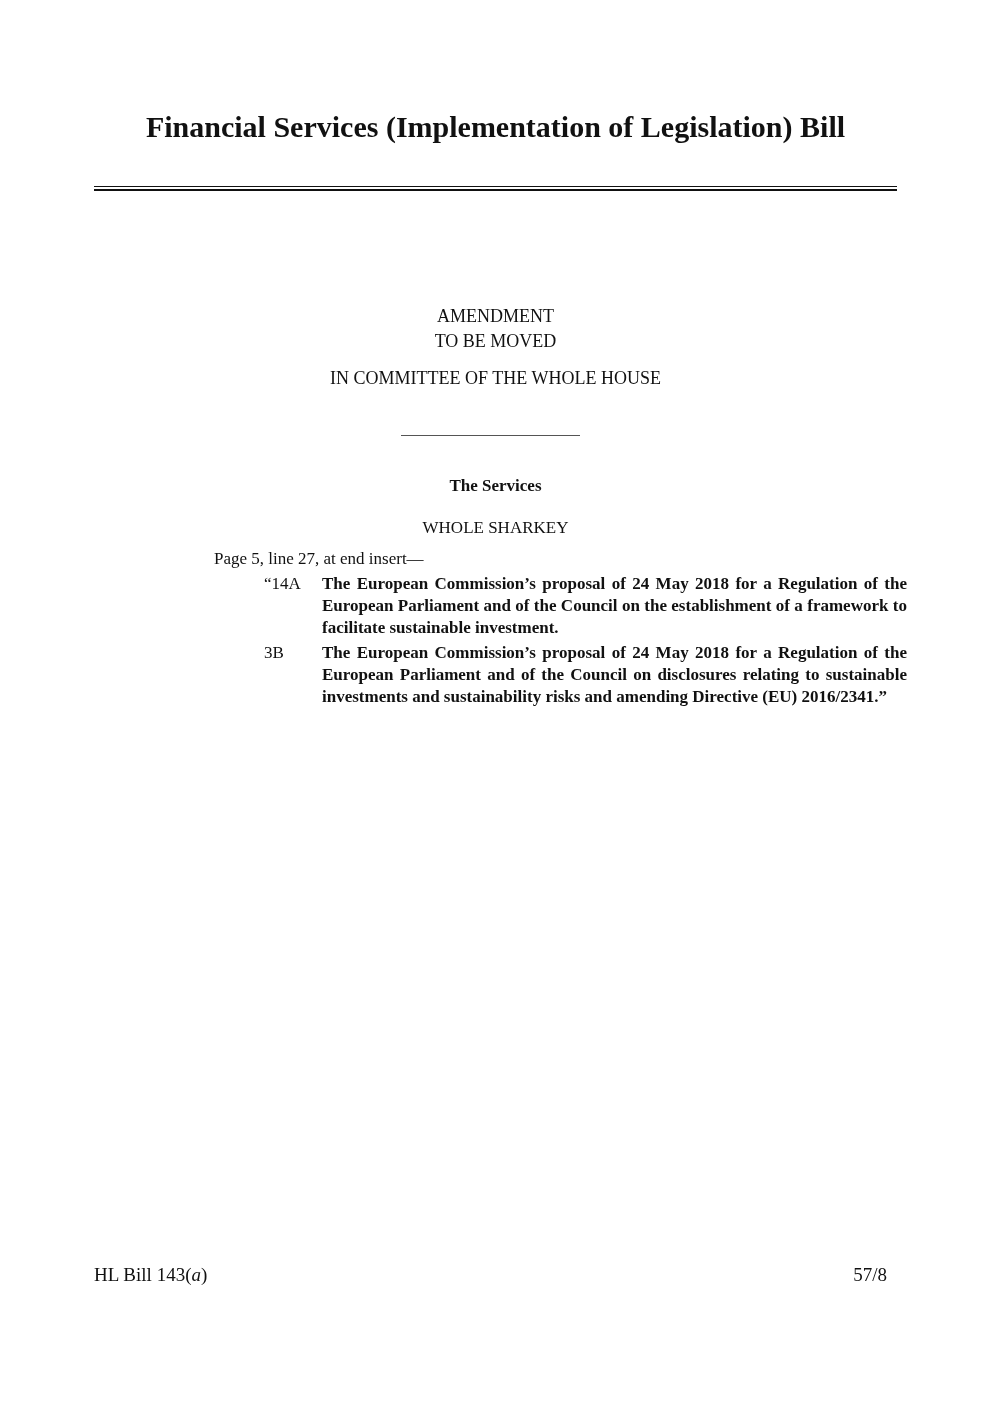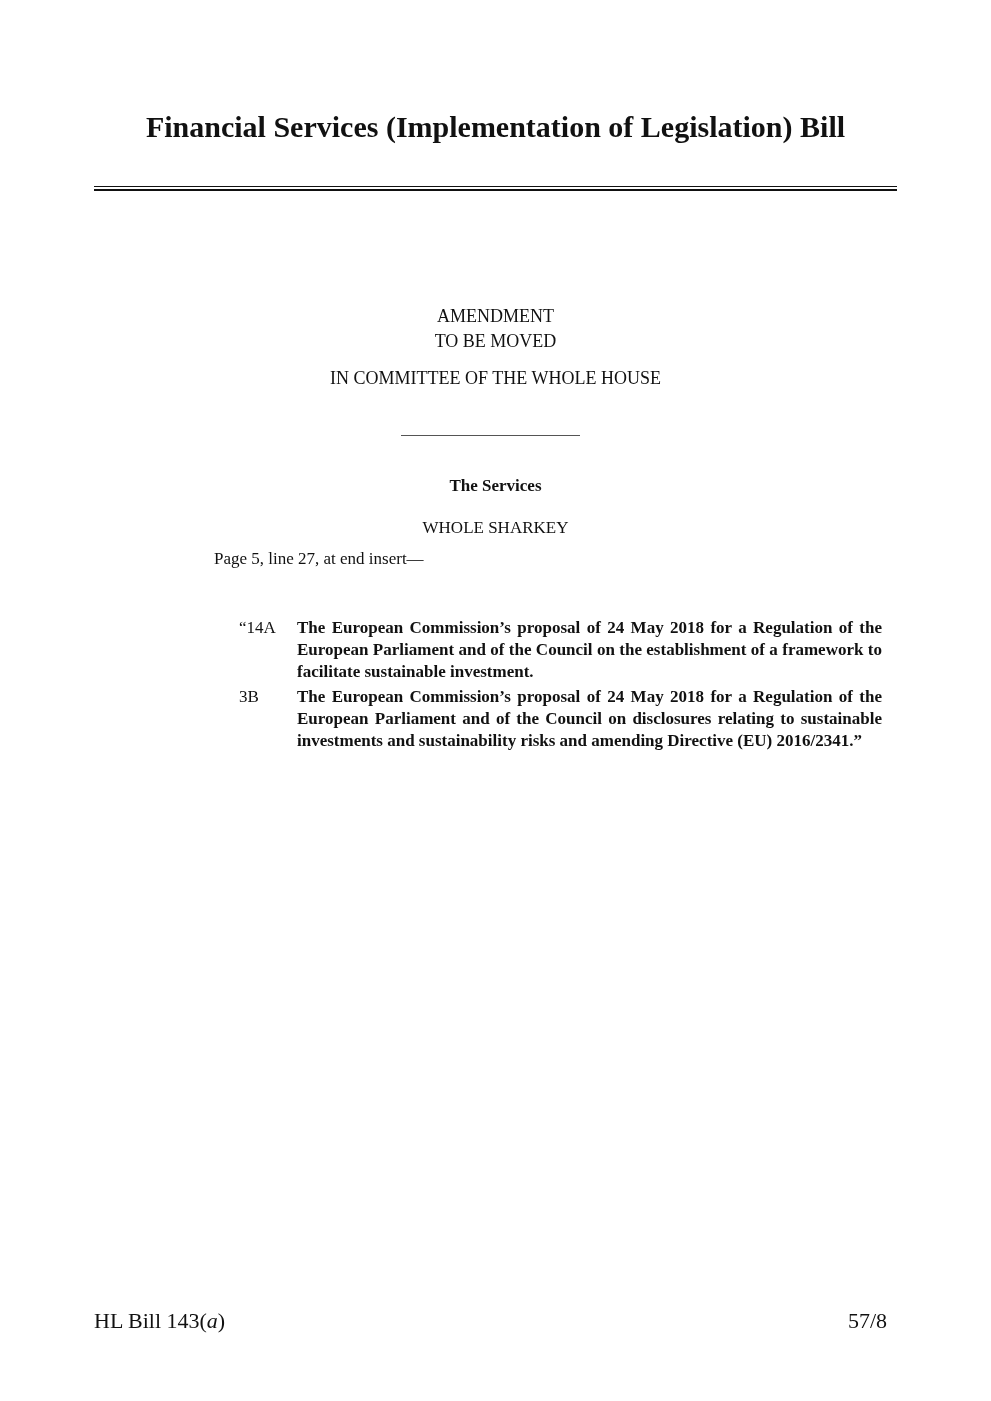--- a/index.html
+++ b/index.html
@@ -17,24 +17,24 @@
   }
   .center-line {
     position: absolute; left: 0; width: 991px; text-align: center; font-size: 18px;
   }
   .short-rule {
     position: absolute; left: 401px; width: 179px; top: 435px; height: 0;
     border-top: 1px solid #555;
   }
   .bold { font-weight: bold; }
   .instr { position: absolute; left: 198px; top: 549px; font-size: 17px; margin-left: 16px; }
-  .para { position: absolute; left: 239px; width: 643px; font-size: 17px; line-height: 22px; margin-top: 44px; }
+  .para { position: absolute; left: 264px; width: 643px; font-size: 17px; line-height: 22px; }
   .para .num { position: absolute; left: 0; top: 0; }
   .para .txt { margin-left: 58px; text-align: justify; font-weight: bold; }
-  .footer { position: absolute; top: 1308px; font-size: 22px; }
+  .footer { position: absolute; top: 1264px; font-size: 19px; }
 </style>
 </head>
 <body>
 
 <div class="title">
   <div>Financial Services (Implementation of Legislation) Bill</div>
 </div>
 <div class="rule-double"></div>
 
 <div class="center-line" style="top:306px">AMENDMENT</div>

